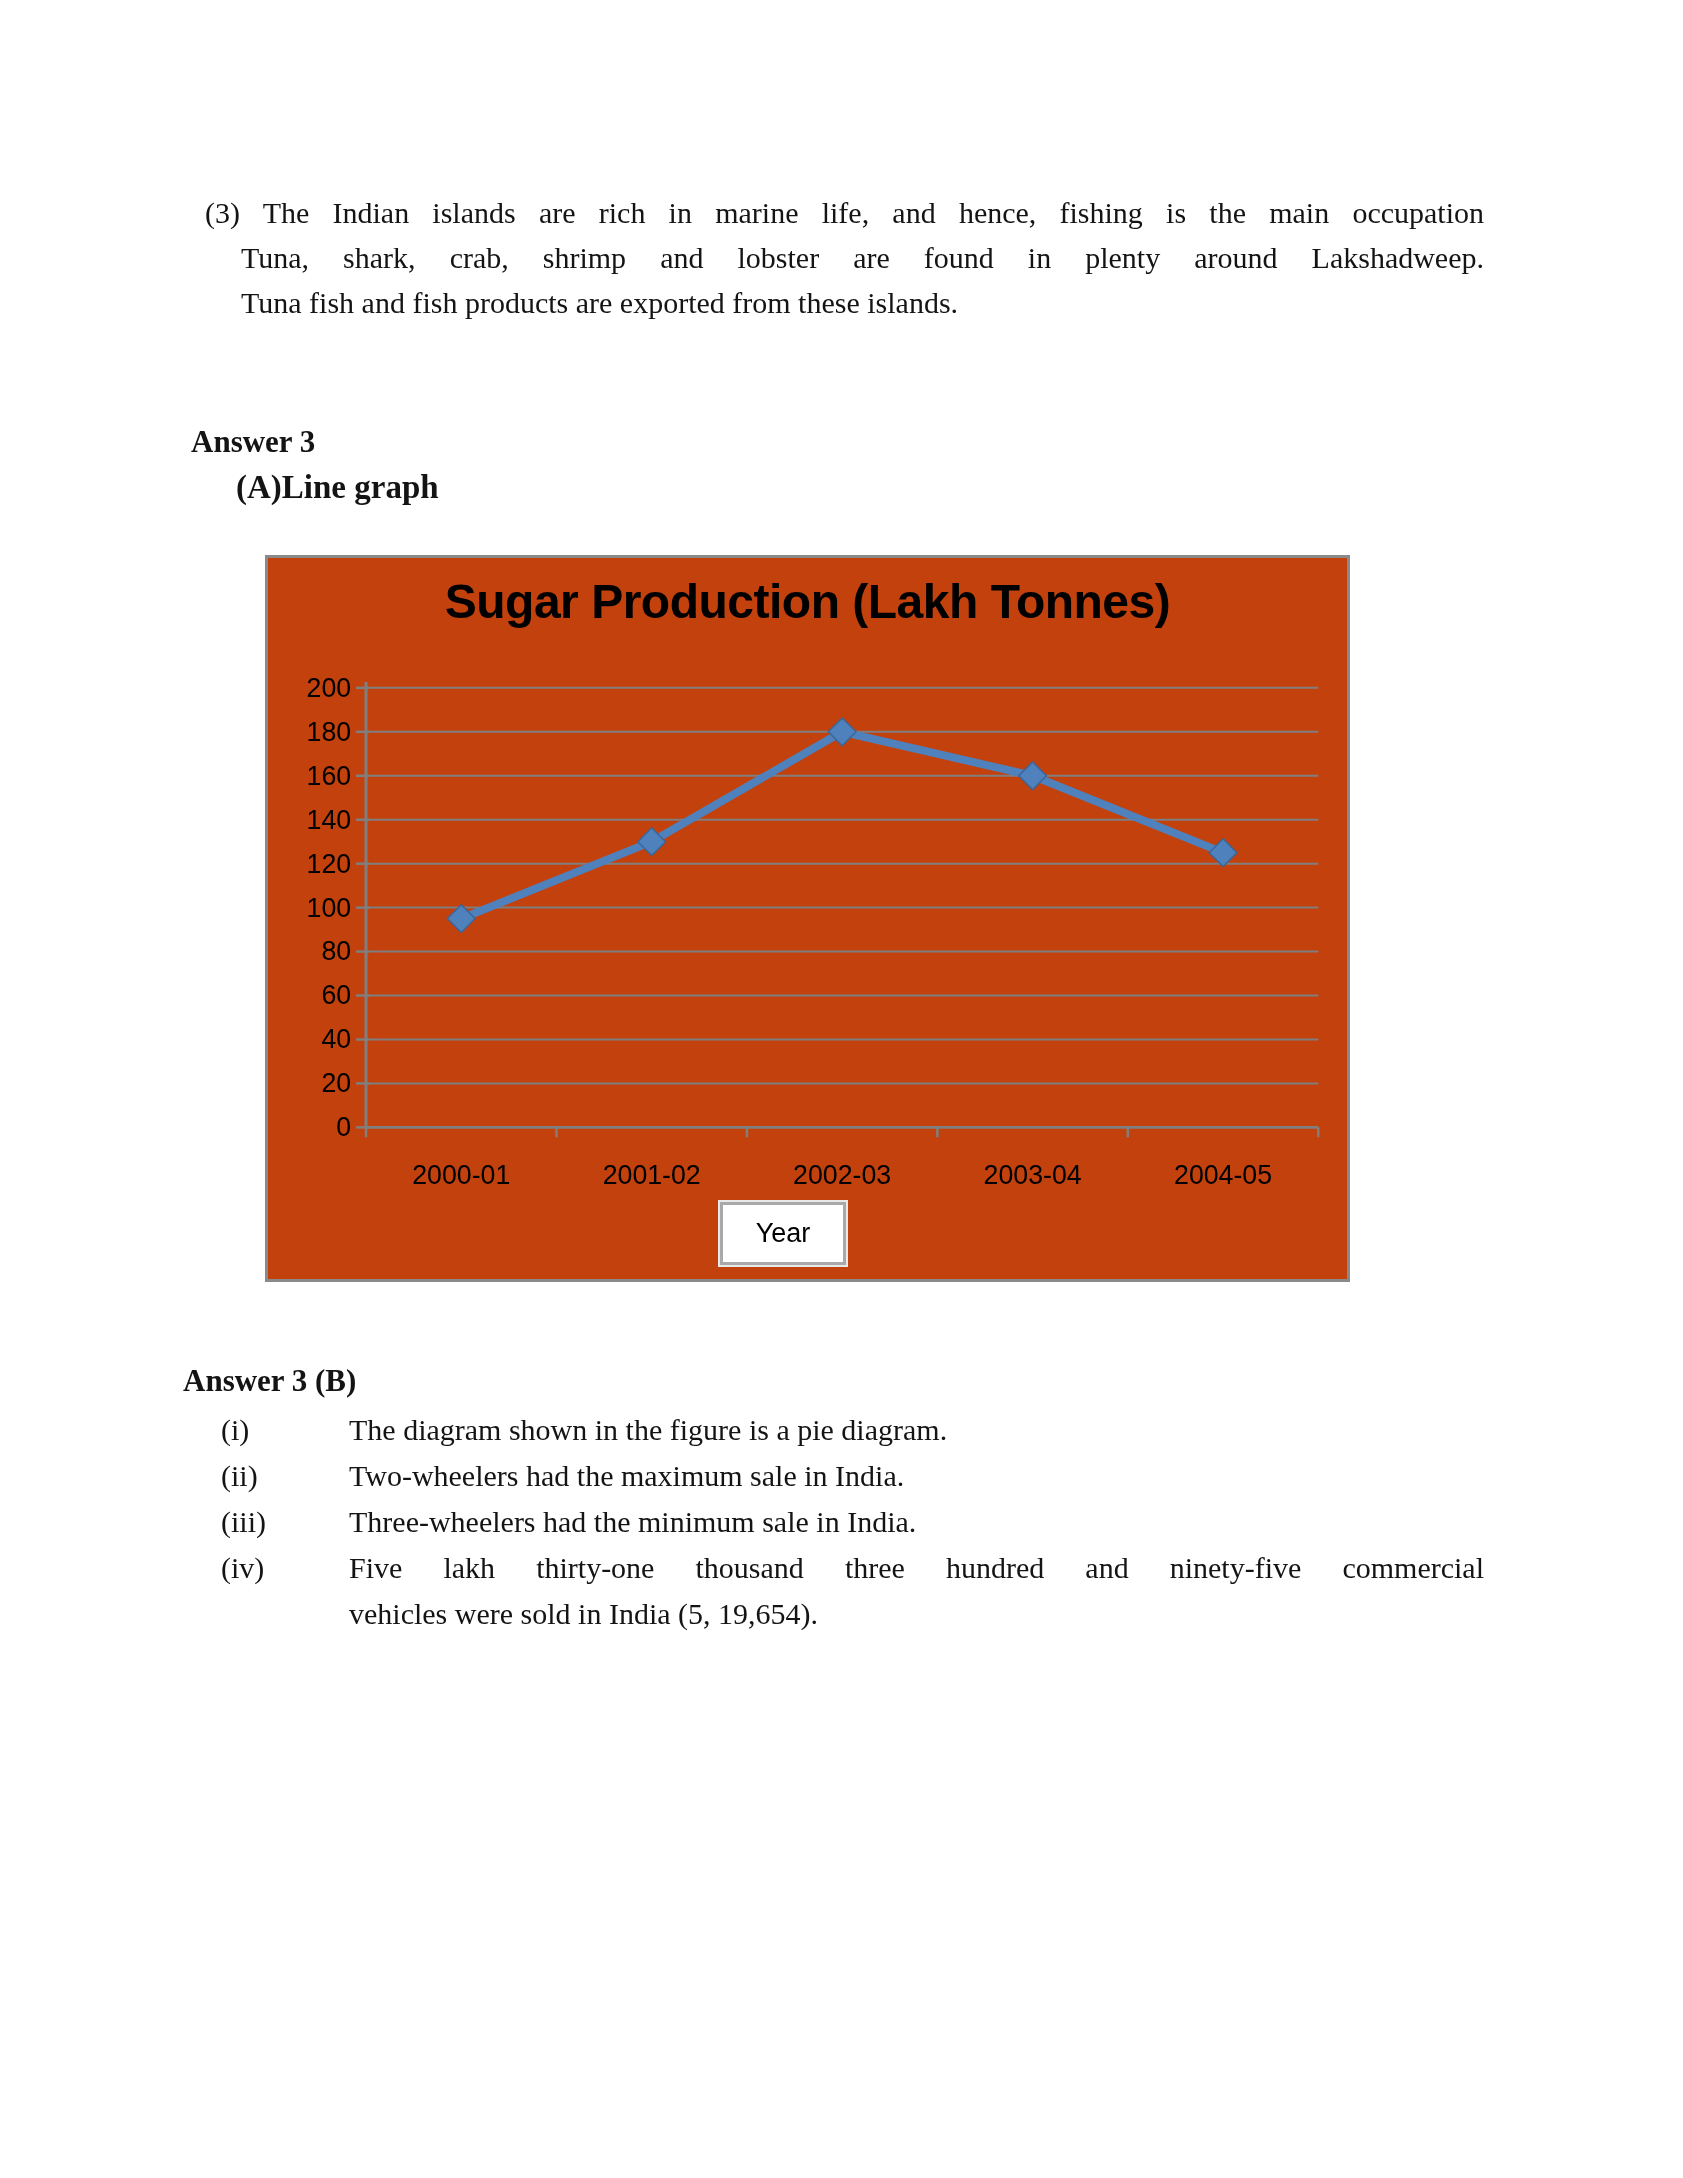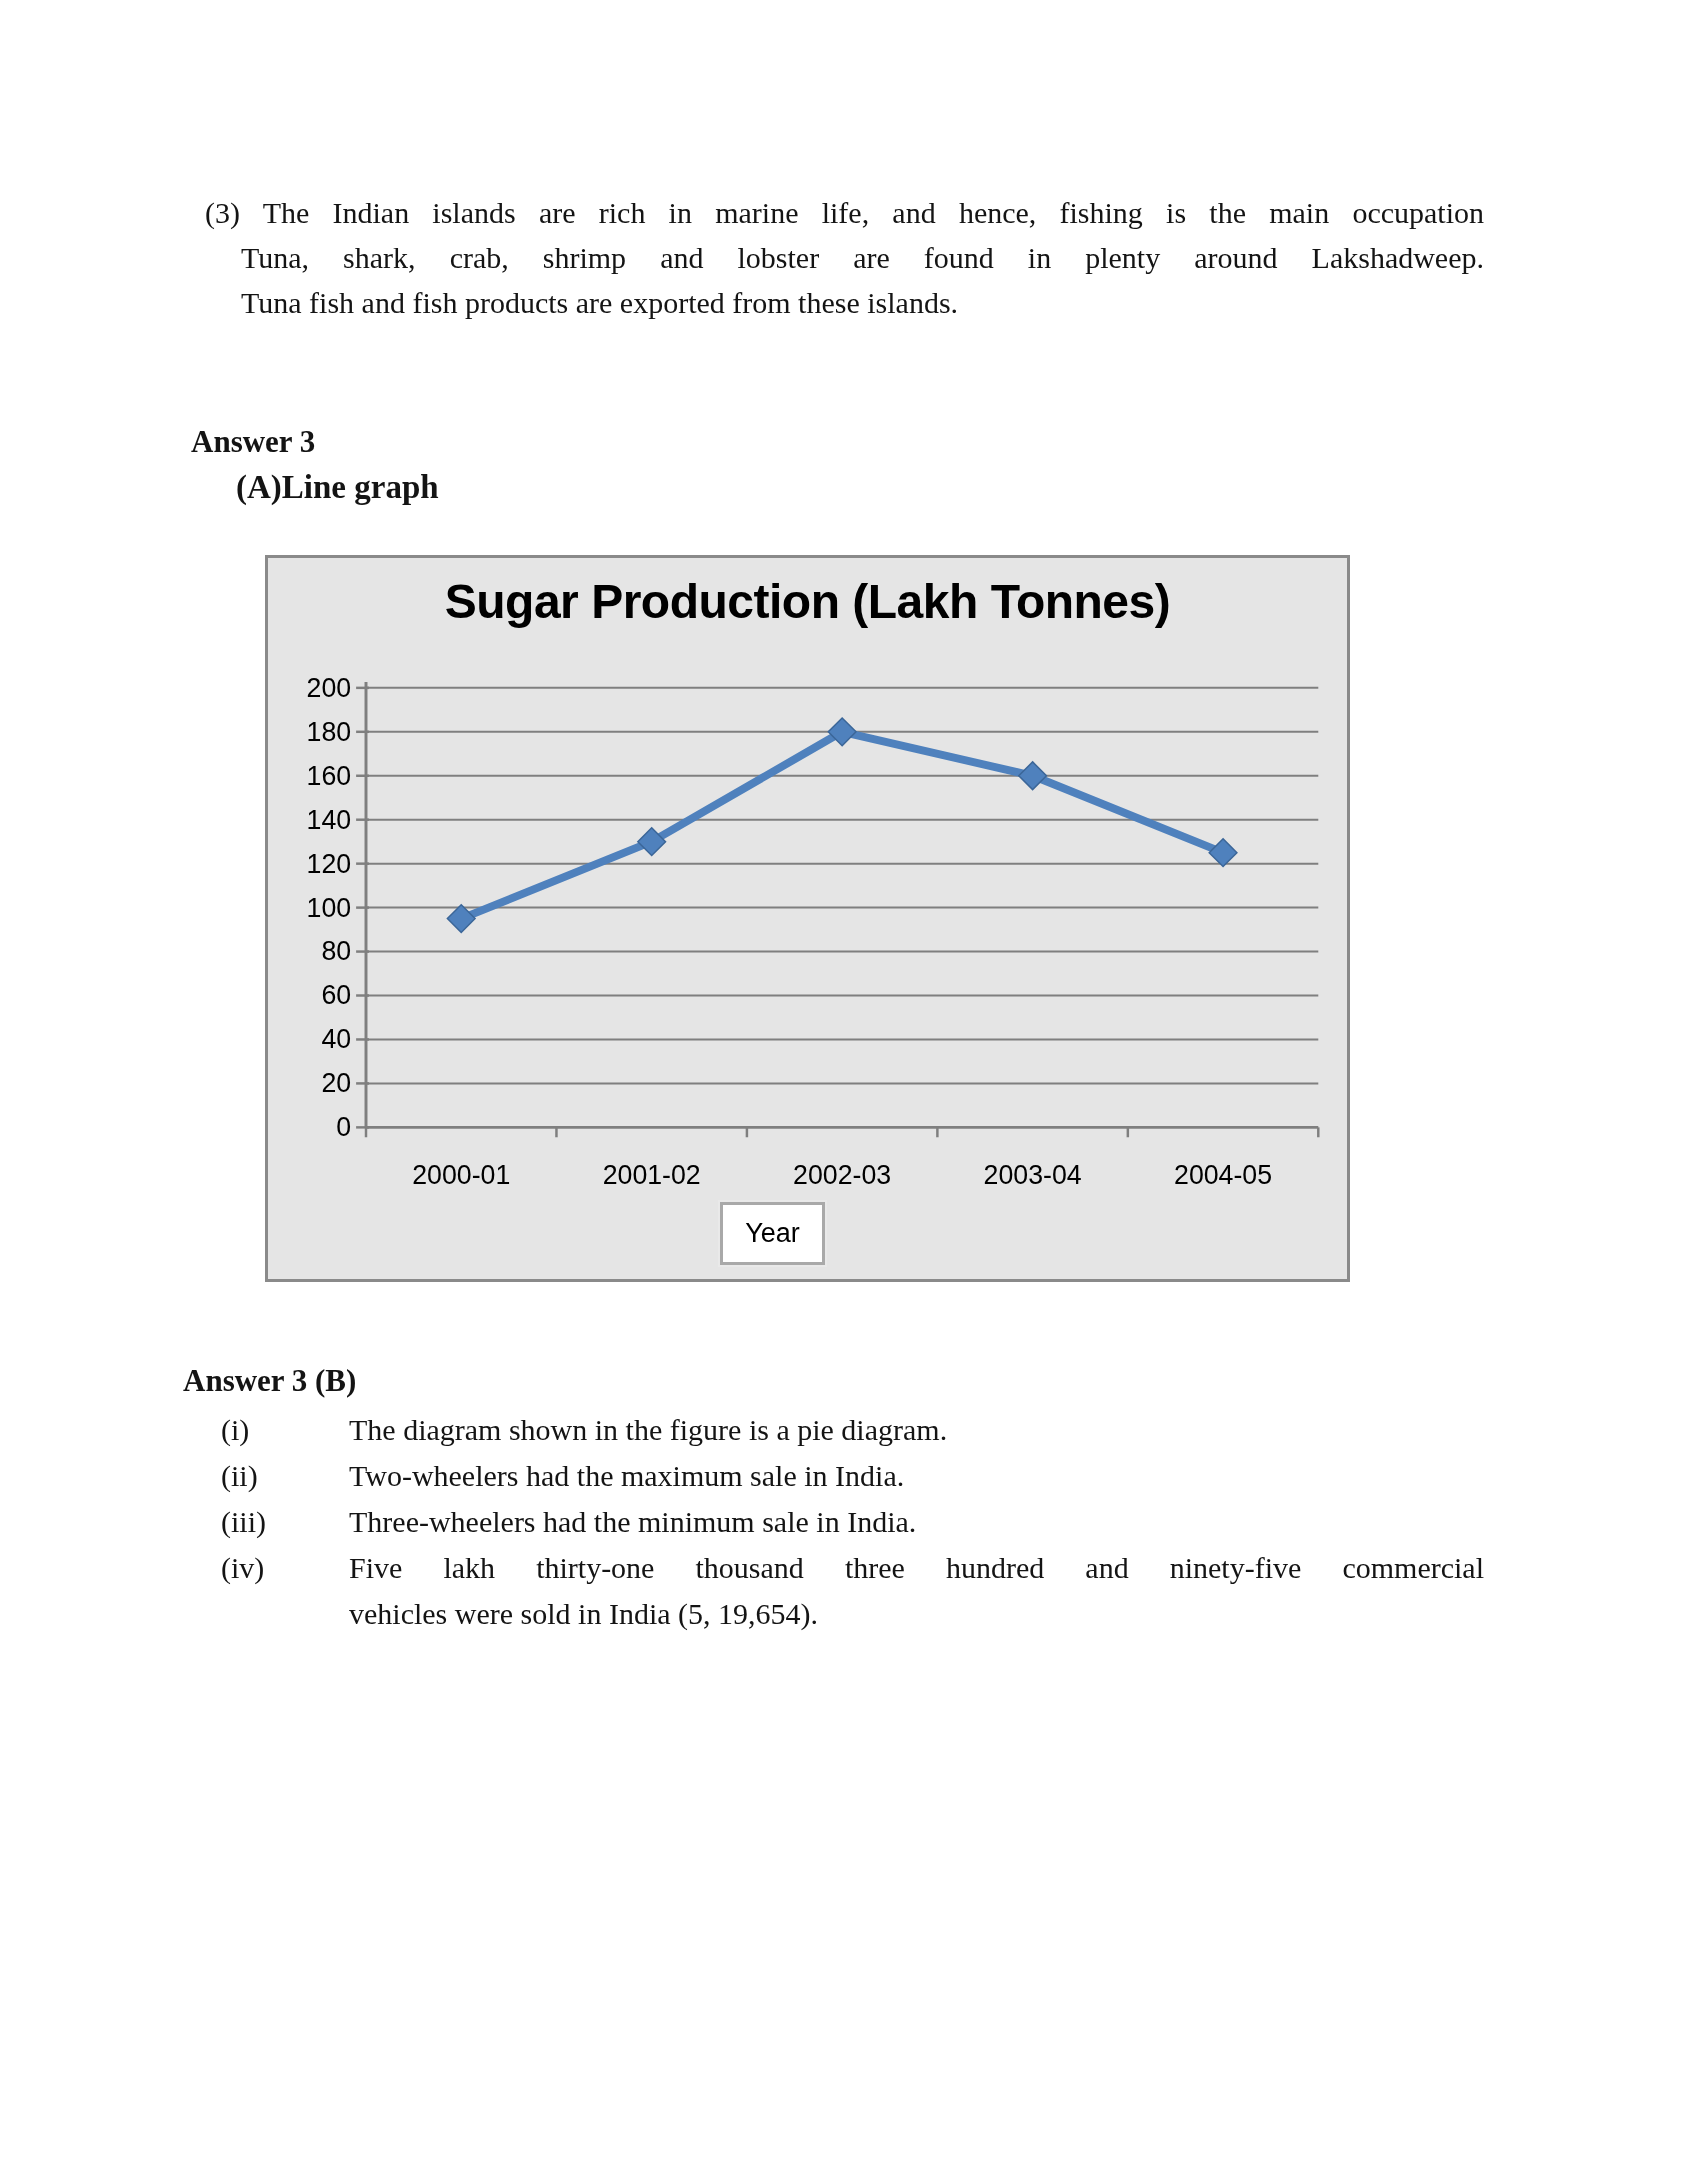--- a/index.html
+++ b/index.html
@@ -19,32 +19,32 @@
   .para-line{padding-left:36px;text-align:left;}
   .para-line.first{padding-left:0;}
   .jline{text-align:justify;text-align-last:justify;}
   
   .h-answer3{position:absolute;left:191px;top:424px;font-size:31px;font-weight:bold;}
   .h-linegraph{position:absolute;left:236px;top:469px;font-size:33px;font-weight:bold;}
   .h-answer3b{position:absolute;left:183px;top:1363px;font-size:31px;font-weight:bold;}
   
   .chart-box{
     position:absolute;left:265px;top:555px;width:1085px;height:727px;
-    border:3px solid #8a8a8a;box-sizing:border-box;background:#e5e5e5;
+    border:3px solid #8a8a8a;box-sizing:border-box;background:#c2410c;
     font-family:"Liberation Sans","DejaVu Sans",sans-serif;
   }
   .chart-title{
     position:absolute;left:0;top:16px;width:100%;
     text-align:center;font-size:48px;font-weight:bold;color:#000;
     letter-spacing:-0.5px;
   }
   .chart-svg{position:absolute;left:0;top:0;}
   .chart-svg text{font-family:"Liberation Sans","DejaVu Sans",sans-serif;font-size:27px;fill:#000;}
   .year-box{
-    position:absolute;left:452px;top:644px;width:105px;height:63px;
+    position:absolute;left:452px;top:644px;width:126px;height:63px;
     border:3px solid #a9a9a9;box-sizing:border-box;background:#fff;
     display:flex;align-items:center;justify-content:center;
     font-size:27px;color:#000;
     box-shadow:0 0 0 2px #e9e9e9;
   }
   
   .list-b{position:absolute;left:221px;top:1407px;width:1263px;font-size:30px;line-height:46px;}
   .list-row{display:flex;align-items:flex-start;}
   .list-numeral{width:128px;flex:0 0 128px;}
   .list-text{flex:1;min-width:0;}

